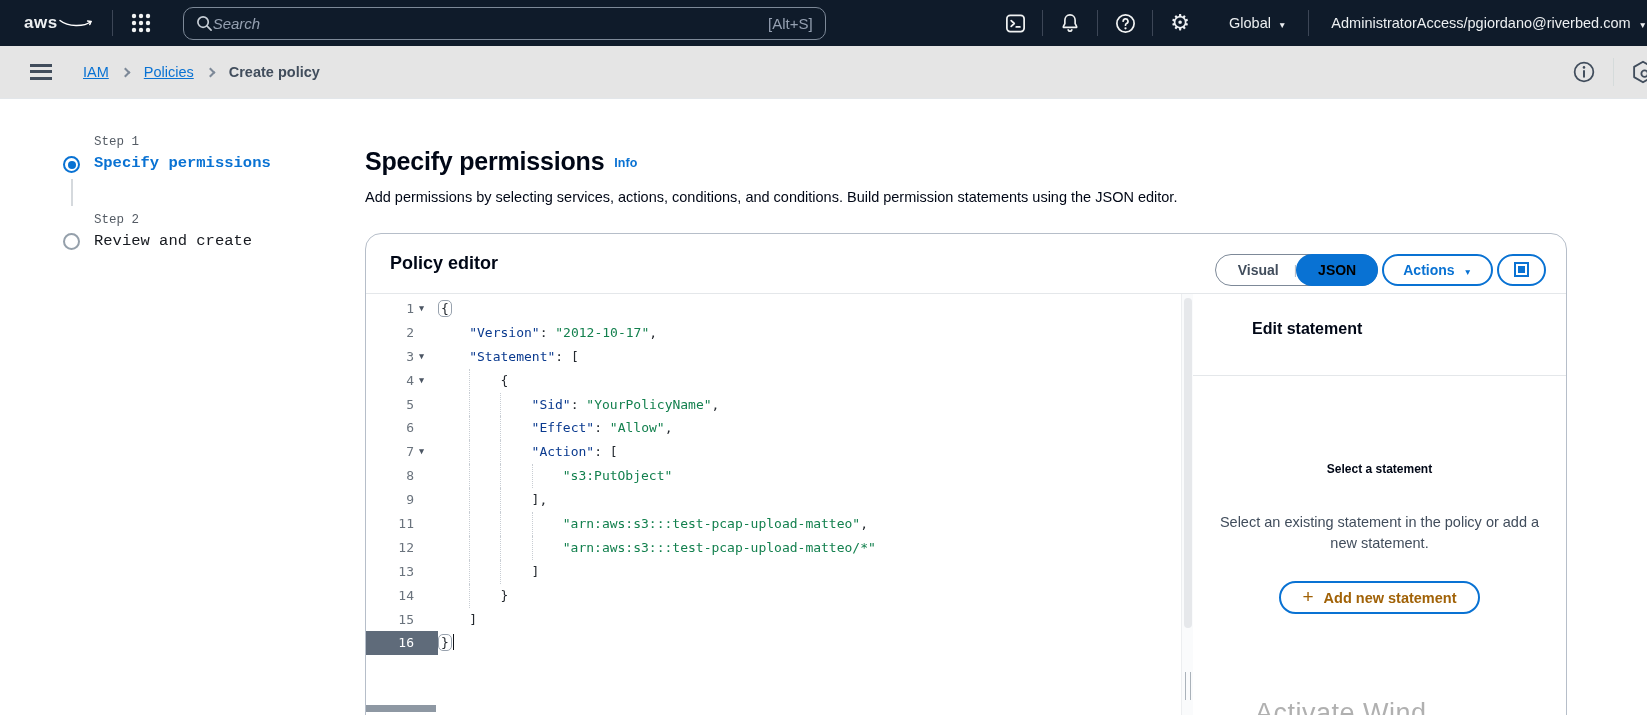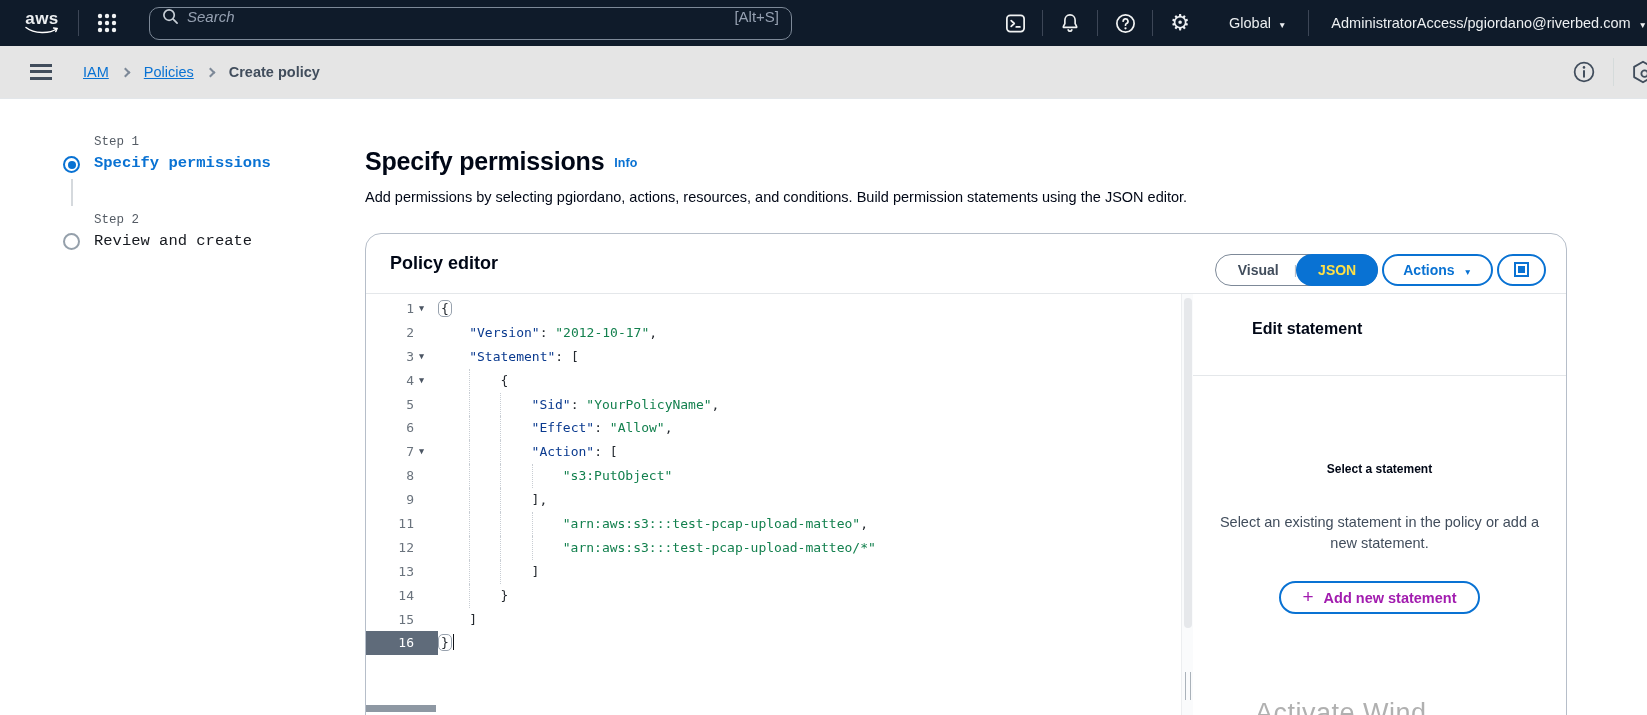--- a/index.html
+++ b/index.html
@@ -3,25 +3,25 @@
 <meta charset="utf-8">
 <style>
   * { margin:0; padding:0; box-sizing:border-box; }
   html,body { width:1647px; height:715px; overflow:hidden; background:#fff;
     font-family:"Liberation Sans", sans-serif; color:#000716; }
 
   
   .topnav{position:absolute;top:0;left:0;width:1647px;height:46px;background:#0f1b2a;
     display:flex;align-items:center;color:#eceff1;padding-left:24px;}
   .nav-div{width:1px;height:26px;background:#3c4656;flex:none;}
-  .aws-logo{display:flex;flex-direction:column;align-items:center;margin-right:18px;cursor:pointer;}
+  .aws-logo{display:flex;flex-direction:row;align-items:center;margin-right:18px;cursor:pointer;}
   .aws-logo .aws-txt{font-weight:700;font-size:17px;letter-spacing:.5px;line-height:14px;}
   .grid-icon{margin:0 16px;display:flex;flex:none;cursor:pointer;}
   .searchbox{margin-left:14px;width:643px;height:33px;border:1px solid #7d8998;border-radius:10px;
-    display:flex;align-items:flex-start;padding:0 12px;gap:8px;background:#0f1b2a;}
+    display:flex;align-items:center;padding:0 12px;background:#0f1b2a;}
   .searchbox input{flex:1;background:transparent;border:0;outline:0;color:#d1d9e2;
     font-style:italic;font-size:15px;font-family:"Liberation Sans",sans-serif;}
   .searchbox input::placeholder{color:#95a0b1;}
   .kbd-hint{color:#95a0b1;font-size:15px;}
   .nav-right{margin-left:auto;display:flex;align-items:center;height:100%;}
   .nav-icon-btn{width:34px;height:34px;display:flex;align-items:center;justify-content:center;
     cursor:pointer;flex:none;margin:0 10px;}
   .gear-glyph{font-size:22px;color:#edf0f3;line-height:1;}
   .region{display:flex;align-items:center;gap:7px;font-size:14.5px;color:#eceff1;margin:0 22px;cursor:pointer;white-space:nowrap;}
   .caret-down::before{content:"▼";font-size:8.5px;color:#eceff1;}
@@ -67,21 +67,21 @@
   
   .card{position:absolute;left:365px;top:233px;width:1202px;height:510px;background:#fff;
     border:1px solid #b6bec9;border-radius:16px;}
   .card-head{height:60px;display:flex;align-items:center;border-bottom:1px solid #e4e7ea;padding:0 20px 0 24px;}
   .card-title{font-size:18px;font-weight:700;}
   .head-controls{margin-left:auto;display:flex;align-items:flex-start;gap:4px;margin-top:12px;}
   .seg{display:flex;align-items:center;border:1px solid #7d8998;border-radius:17px;height:32px;}
   .seg-visual{padding:0 15px 0 22px;font-size:14px;font-weight:700;color:#414d5c;cursor:pointer;}
   .seg-bar{color:#b6bec9;font-size:13px;}
   .seg-json{margin:-1px;height:32px;display:flex;align-items:center;padding:0 22px;border-radius:17px;
-    background:#0972d3;color:#fde047;font-size:14px;font-weight:700;cursor:pointer;}
+    background:#0972d3;color:#000000;font-size:14px;font-weight:700;cursor:pointer;}
   .btn-outline{display:flex;align-items:center;gap:9px;height:32px;border:2px solid #0972d3;border-radius:17px;
     padding:0 19px;color:#0972d3;font-size:14px;font-weight:700;background:#fff;cursor:pointer;white-space:nowrap;}
   .btn-outline .caret-down::before{color:#0972d3;}
   .expand-btn{width:49px;justify-content:center;padding:0;}
   .sq-outer{width:15px;height:15px;border:2px solid #0972d3;display:flex;align-items:center;justify-content:center;}
   .sq-inner{width:7px;height:7px;background:#0972d3;}
 
   .card-body{position:absolute;top:60px;left:0;right:0;bottom:0;display:flex;overflow:hidden;
     border-radius:0 0 15px 15px;}
 
@@ -113,21 +113,21 @@
 
   
   .stmt-panel{flex:1;position:relative;background:#fff;overflow:hidden;}
   .panel-head{height:82px;border-bottom:1px solid #e4e7ea;padding:26px 0 0 21px;}
   .panel-title{font-size:16px;font-weight:700;margin-left:38px;}
   .panel-body{padding-top:86px;text-align:center;}
   .empty-title{font-size:12px;font-weight:700;}
   .empty-desc{font-size:14.5px;color:#414d5c;width:345px;margin:36px auto 0;line-height:21px;}
   .add-btn{margin:27px auto 0;display:flex;align-items:center;gap:10px;height:33px;width:max-content;
     border:2px solid #0972d3;border-radius:17px;padding:0 21px;background:#fff;
-    color:#a21caf;font-size:14.5px;font-weight:700;cursor:pointer;}
+    color:#a16207;font-size:14.5px;font-weight:700;cursor:pointer;}
   .plus-icon::before{content:"+";font-size:19px;font-weight:400;position:relative;top:-1px;}
   .watermark{position:absolute;top:404px;left:62px;font-size:27px;color:#a3a3a3;opacity:.85;
     white-space:nowrap;letter-spacing:.5px;}
 </style>
 </head>
 <body>
 
 <div class="topnav">
   <div class="aws-logo">
     <span class="aws-txt">aws</span>
@@ -236,21 +236,21 @@
   <div class="connector"></div>
   <div class="step">
     <span class="radio"></span>
     <div class="step-num">Step 2</div>
     <div class="step-label">Review and create</div>
   </div>
 </div>
 
 <div class="page-head">
   <h1 class="page-title">Specify permissions</h1><span class="info-link">Info</span>
-  <div class="page-desc">Add permissions by selecting pgiordano, actions, resources, and conditions. Build permission statements using the JSON editor.</div>
+  <div class="page-desc">Add permissions by selecting services, actions, conditions, and conditions. Build permission statements using the JSON editor.</div>
 </div>
 
 <div class="card">
   <div class="card-head">
     <span class="card-title">Policy editor</span>
     <div class="head-controls">
       <div class="seg">
         <span class="seg-visual">Visual</span>
         <span class="seg-bar">|</span>
         <span class="seg-json">JSON</span>

